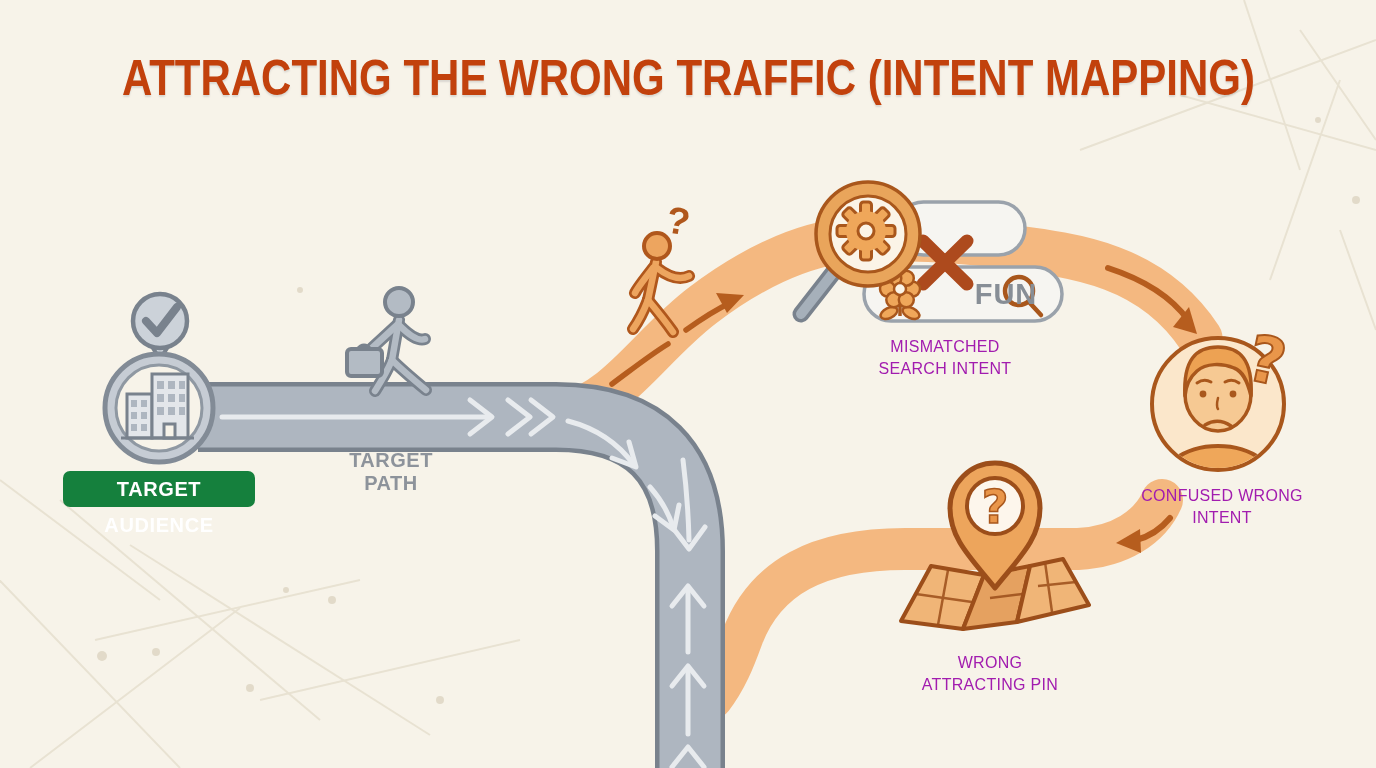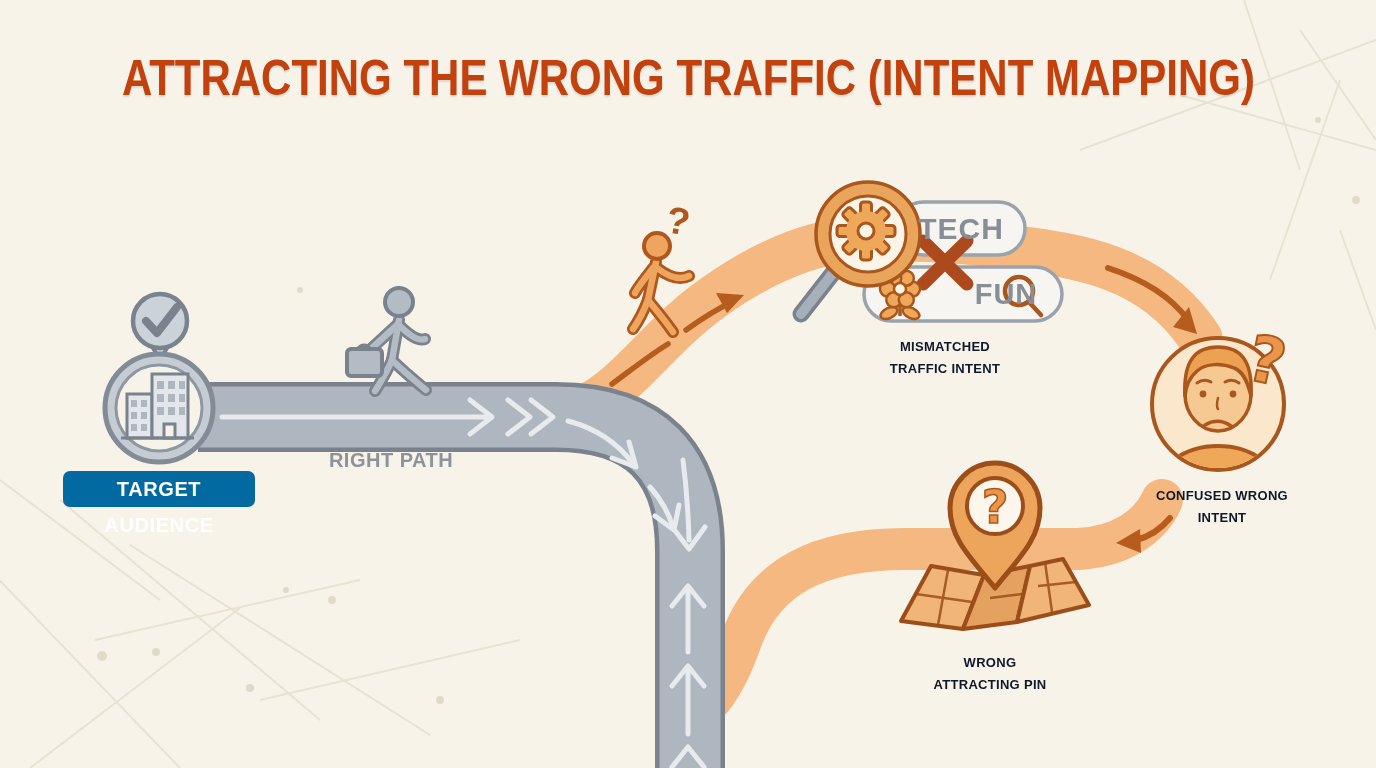--- a/index.html
+++ b/index.html
@@ -9,25 +9,25 @@
   }
   #scene{position:absolute;left:0;top:0;}
   .txt{position:absolute;font-weight:bold;}
   #title{
     left:0;top:50px;width:1376px;text-align:center;
     font-size:50px;color:#c2410c;letter-spacing:0px;line-height:56px;
     text-shadow:0 2px 2px rgba(90,95,105,0.18);
   }
   #title .squeeze{display:inline-block;transform:scaleX(0.84);transform-origin:center;white-space:nowrap;}
   .caption{
-    position:absolute;font-weight:bold;color:#0f172a;text-align:center;
-    font-size:13px;line-height:21.5px;letter-spacing:.3px;
+    position:absolute;font-weight:normal;color:#a21caf;text-align:center;
+    font-size:16px;line-height:21.5px;letter-spacing:.3px;
   }
   #audience-badge{
-    left:63px;top:471px;width:192px;height:36px;background:#0369a1;
+    left:63px;top:471px;width:192px;height:36px;background:#15803d;
     border-radius:7px;color:#ffffff;font-size:20px;line-height:36px;
     text-align:center;letter-spacing:.6px;font-weight:bold;position:absolute;
   }
   #right-path-label{
     left:326px;top:449px;width:130px;text-align:center;
     color:#8d939b;font-size:20px;letter-spacing:.5px;
   }
   .pill-text{position:absolute;color:#878e96;text-align:center;letter-spacing:1px;}
   #tech-label{left:905px;top:202px;width:112px;height:52px;line-height:53px;font-size:30px;}
   #fun-label{left:966px;top:267px;width:80px;height:54px;line-height:55px;font-size:29px;}
@@ -270,30 +270,29 @@
     </g>
   </g>
 </svg>
 
 <div id="title" class="txt">
   <span class="squeeze">ATTRACTING THE WRONG TRAFFIC (INTENT MAPPING)</span>
 </div>
 
 <div id="audience-badge">TARGET AUDIENCE</div>
 
-<div id="right-path-label" class="txt">RIGHT PATH</div>
+<div id="right-path-label" class="txt">TARGET PATH</div>
 
 <div id="walker-qmark" class="txt">?</div>
 
-<div id="tech-label" class="txt pill-text">TECH</div>
 <div id="fun-label" class="txt pill-text">FUN</div>
 
 <div class="caption" style="left:845px;top:336px;width:200px;">
   <div>MISMATCHED</div>
-  <div>TRAFFIC INTENT</div>
+  <div>SEARCH INTENT</div>
 </div>
 
 <div class="caption" style="left:1122px;top:485px;width:200px;">
   <div>CONFUSED WRONG</div>
   <div>INTENT</div>
 </div>
 
 <div class="caption" style="left:890px;top:652px;width:200px;text-align:center;">
   <div>WRONG</div>
   <div>ATTRACTING PIN</div>

